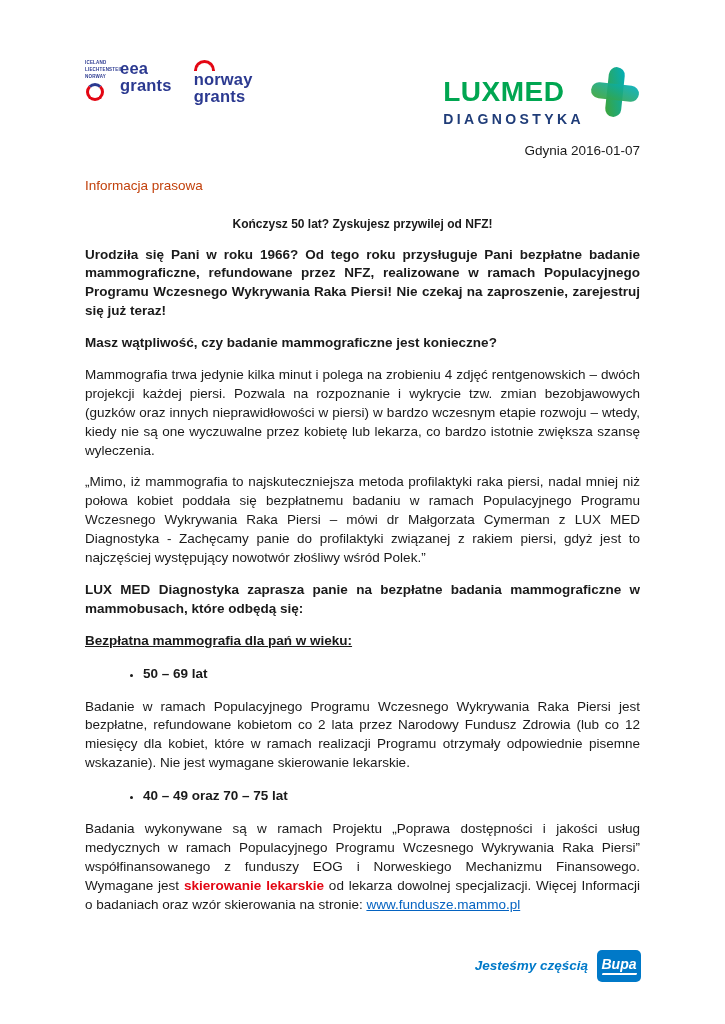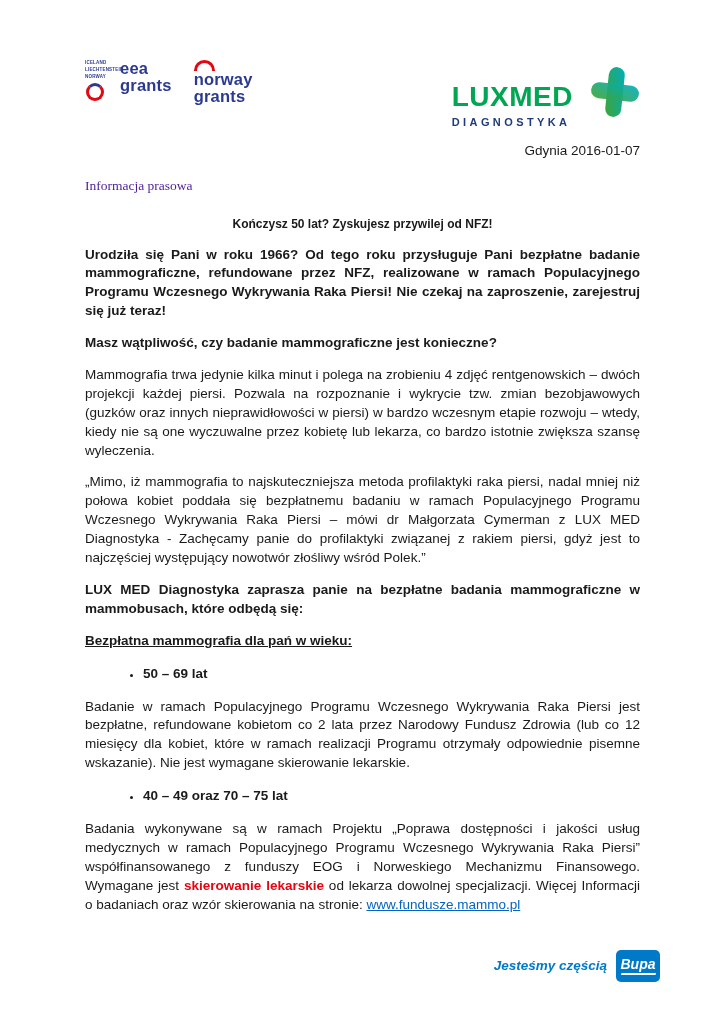--- a/index.html
+++ b/index.html
@@ -12,44 +12,44 @@
   .header{display:flex;justify-content:space-between;align-items:flex-start;height:84px;}
   .grants{display:flex;gap:22px;margin-top:10px;}
   .grant{display:flex;gap:5px;align-items:flex-start;}
   .grant-left{display:flex;flex-direction:column;align-items:flex-start;width:30px;}
   .countries{font-size:4.5px;font-weight:bold;color:#2B3990;line-height:1.5;letter-spacing:0.2px;width:34px;}
   .grant-circle{width:12px;height:12px;border-radius:50%;border:3px solid #E30613;border-top-color:#2B3990;margin-top:3px;margin-left:1px;}
   .norway-arc{width:15px;height:8px;border:3px solid #E30613;border-bottom:none;border-radius:15px 15px 0 0;margin-bottom:1px;margin-left:1px;}
   .grant-words{font-weight:bold;color:#2B3990;font-size:16.5px;line-height:1.0;letter-spacing:0.2px;}
   .grant-words div{margin:0;}
   
-  .luxmed{display:flex;align-items:flex-end;gap:17px;margin-top:14px;}
+  .luxmed{display:flex;align-items:flex-end;gap:6px;margin-top:14px;}
   .luxmed-words{display:flex;flex-direction:column;align-items:flex-start;}
   .luxmed-name{font-size:28px;font-weight:bold;color:#00A651;letter-spacing:0.5px;line-height:1;}
-  .luxmed-sub{font-size:11px;font-weight:bold;color:#1F3C78;letter-spacing:3.4px;margin-top:4px;}
+  .luxmed-sub{font-size:14px;font-weight:bold;color:#1F3C78;letter-spacing:3.4px;margin-top:4px;}
   .luxmed-cross{margin-bottom:10px;}
   
   .date{text-align:right;margin-top:8px;}
-  .press{color:#4c1d95;margin-top:16px;font-family:Liberation Serif, serif;}
+  .press{color:#c2410c;margin-top:16px;}
   .title{font-size:12px;font-weight:bold;text-align:center;margin:20px 0 6px 0;}
   
   p{margin:13px 0;}
   .j{text-align:justify;}
   .b{font-weight:bold;}
   .u{text-decoration:underline;}
   .red{color:#E30613;}
   .link{color:#0563C1;text-decoration:underline;cursor:pointer;}
   ul{margin:8px 0;padding-left:58px;}
   li{line-height:1.55;}
   li::marker{color:#1a1a1a;font-size:0.85em;}
   .locs li{font-weight:bold;color:#E30613;}
   .ages{margin:6px 0;}
   .ages li{font-weight:bold;color:#1a1a1a;}
   
-  .footer{position:absolute;right:65px;bottom:42px;display:flex;align-items:center;gap:9px;}
+  .footer{position:absolute;right:84px;bottom:42px;display:flex;align-items:center;gap:9px;}
   .tagline{color:#0079C8;font-weight:bold;font-style:italic;font-size:13.5px;}
   .bupa-box{width:44px;height:32px;background:#0079C8;border-radius:5px;display:flex;align-items:center;justify-content:center;}
   .bupa-word{color:#fff;font-weight:bold;font-style:italic;font-size:14px;line-height:1;}
   .bupa-word::after{content:'';display:block;height:2px;background:#fff;border-radius:2px;margin-top:2px;transform:skewX(-18deg);}
 </style>
 </head>
 <body>
 
 <div class="page">
 

